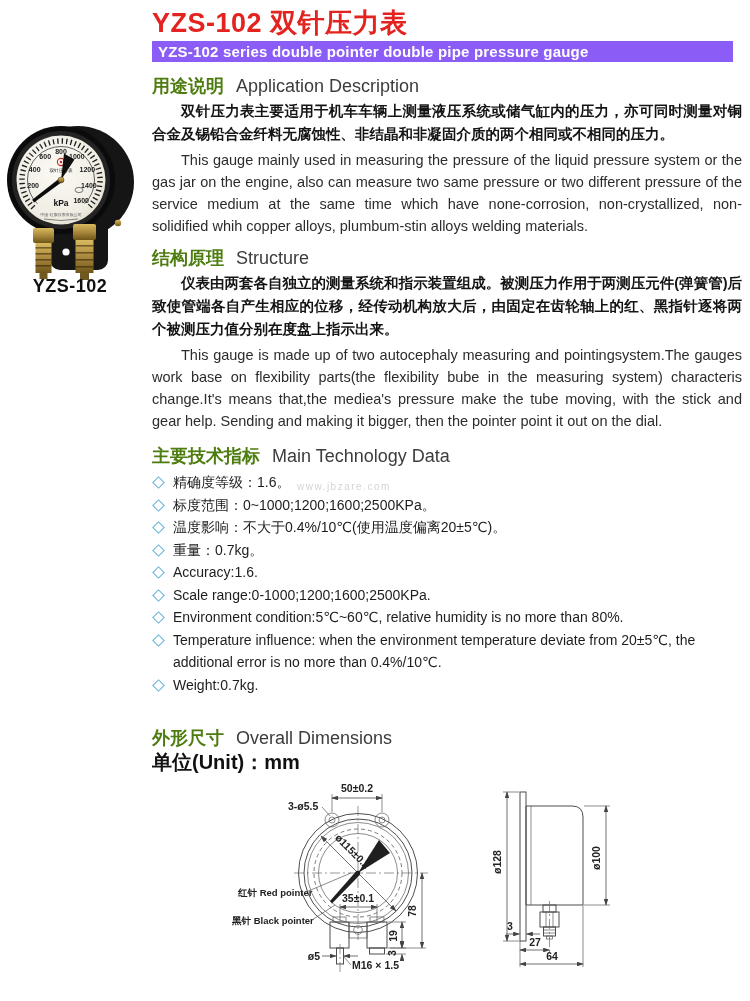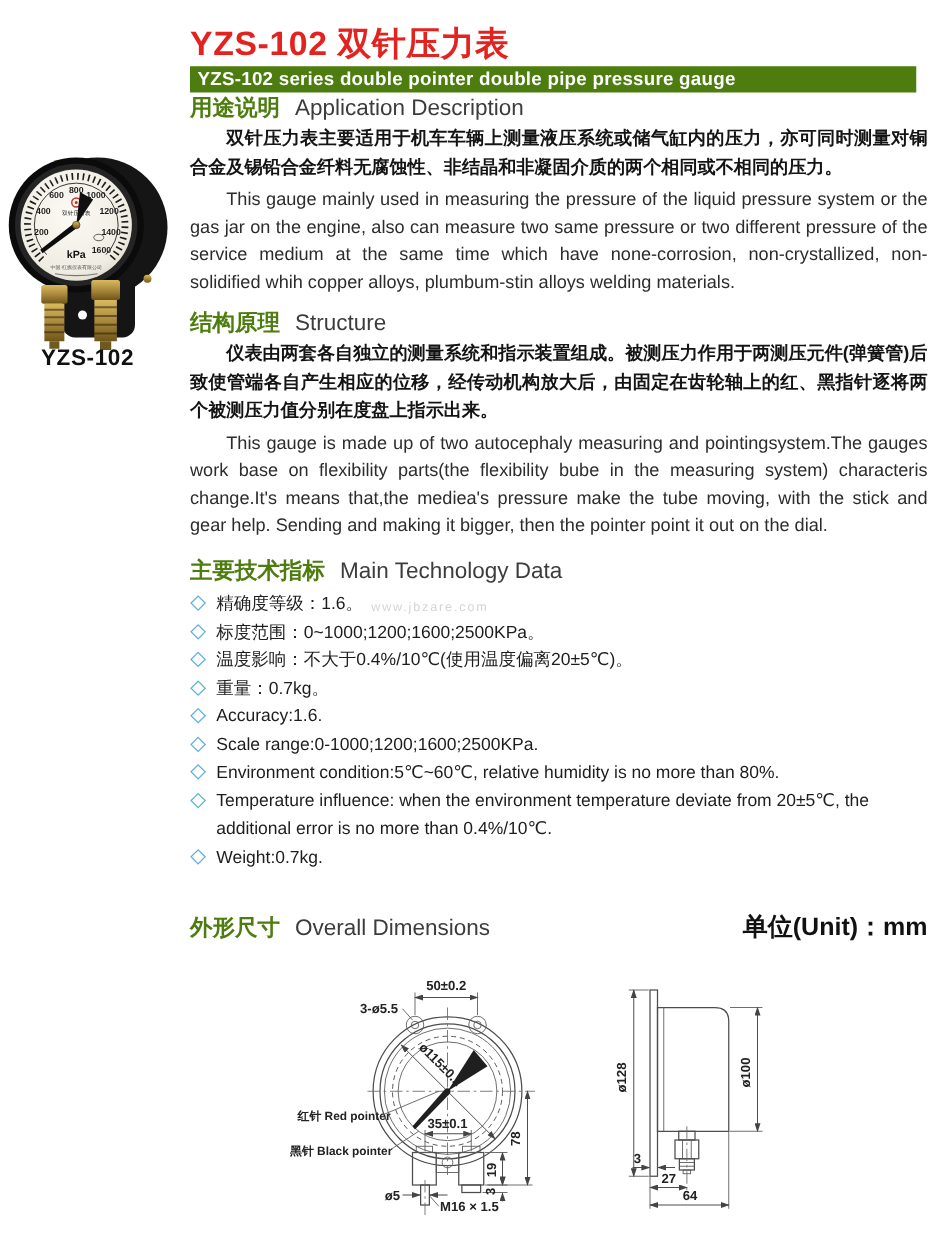--- a/index.html
+++ b/index.html
@@ -1,39 +1,39 @@
 <!DOCTYPE html>
 <html><head>
 <meta charset="utf-8">
 <style>
   html,body{margin:0;padding:0;}
   body{
     width:750px;height:1001px;position:relative;overflow:hidden;
     background:#ffffff;color:#2e2e2e;
     font-family:"Liberation Sans","DejaVu Sans",sans-serif;
   }
-  .masthead{position:absolute;left:152px;top:20px;width:590px;}
+  .masthead{position:absolute;left:152px;top:8px;width:590px;}
   h1.title{margin:0;font-size:27px;line-height:30px;font-weight:bold;color:#e3231f;letter-spacing:0.5px;}
-  .banner{margin-top:3px;width:575px;background:#4d7c0f;color:#fff;font-weight:bold;
+  .banner{margin-top:3px;width:575px;background:#8b5cf6;color:#fff;font-weight:bold;
     font-size:15px;line-height:21px;height:21px;padding-left:6px;letter-spacing:0.2px;}
   .sec{position:absolute;left:152px;width:590px;}
   .sec-app{top:76px;} .sec-str{top:248px;} .sec-tech{top:446px;} .sec-dim{top:728px;}
   h2.shead{margin:0;font-size:18px;line-height:21px;font-weight:bold;}
   h2.shead .zh{color:#4d7c0f;}
   h2.shead .en{color:#3c3c3c;font-weight:normal;margin-left:7px;}
   p.zh-body{margin:3px 0 0;font-size:14.5px;line-height:23px;font-weight:bold;color:#141414;
     text-align:justify;text-indent:2em;}
   p.en-body{margin:3px 0 0;font-size:14.5px;line-height:22px;color:#2c2c2c;
     text-align:justify;text-indent:2em;}
   ul.tech{list-style:none;margin:4px 0 0;padding:0;}
   ul.tech li{position:relative;padding-left:21px;font-size:14px;line-height:22.5px;color:#1d1d1d;}
   ul.tech li.zh{font-weight:normal;}
   .dmk{position:absolute;left:2px;top:7px;width:7px;height:7px;border:1.5px solid #5fb0da;
     transform:rotate(45deg);background:#fff;}
-  .dim-head{display:flex;justify-content:space-between;align-items:baseline;}
+  .dim-head{display:flex;justify-content:space-between;align-items:baseline;flex-direction:column;}
   .unit{font-size:20px;font-weight:bold;color:#111;}
   .photo{position:absolute;left:4px;top:102px;width:132px;}
   .photo svg{display:block;}
   .photo .cap{margin-top:-4px;text-align:center;font-size:18px;font-weight:bold;color:#111;letter-spacing:0.5px;}
   .watermark{position:absolute;left:297px;top:481px;font-size:10px;letter-spacing:1.5px;
     color:#9f9f9f;opacity:0.45;pointer-events:none;}
   svg.draw{position:absolute;left:220px;top:775px;}
   .ln{fill:none;stroke:#4d4d4d;stroke-width:1;}
   .tn{fill:none;stroke:#5a5a5a;stroke-width:0.7;}
   .cl{fill:none;stroke:#6a6a6a;stroke-width:0.7;stroke-dasharray:10 3 2 3;}

